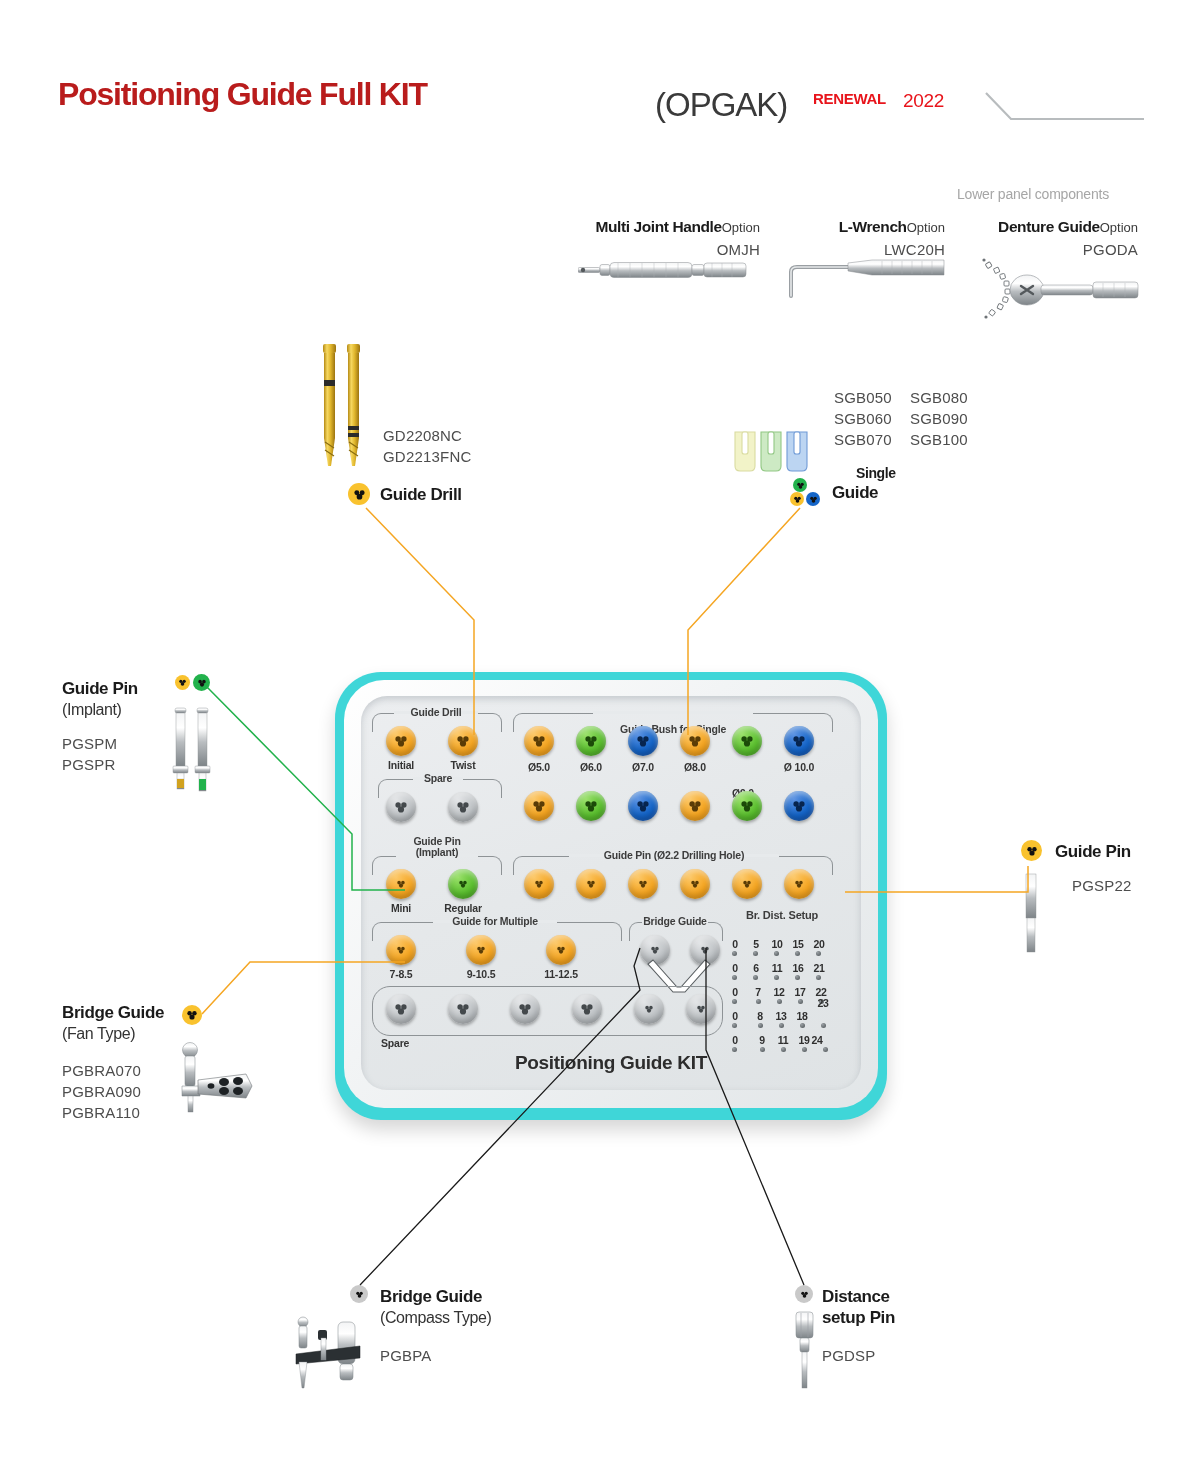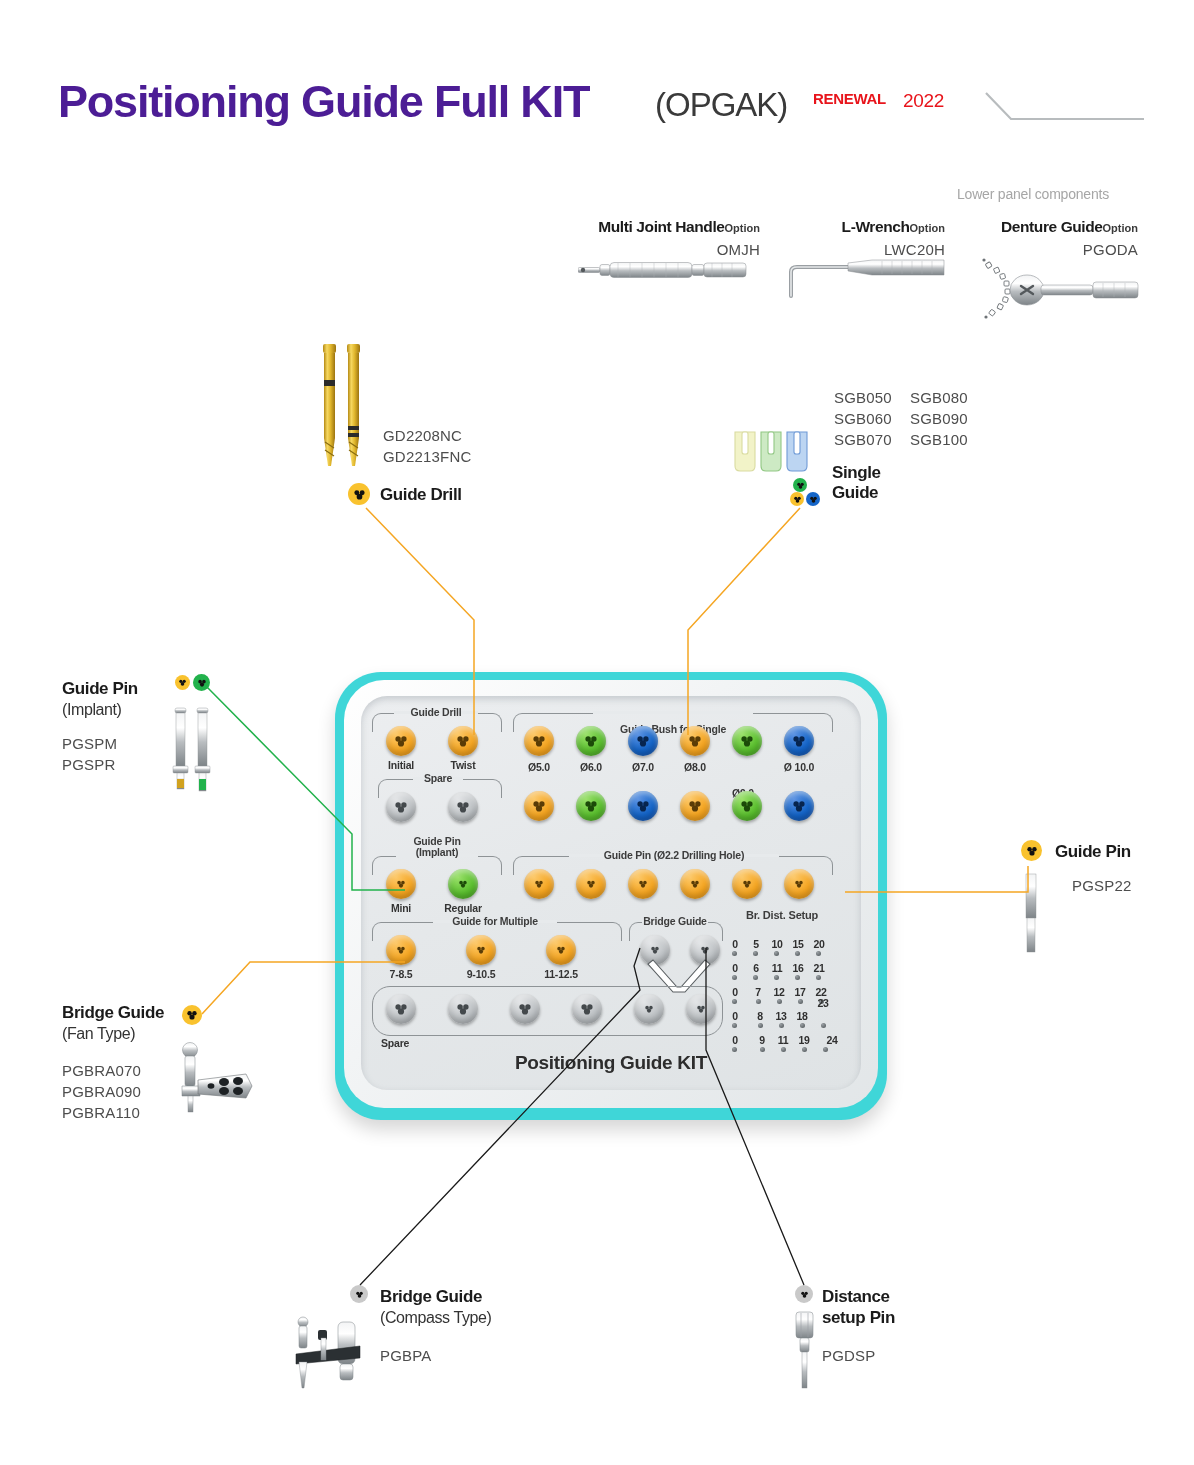--- a/index.html
+++ b/index.html
@@ -2,31 +2,31 @@
 <html><head>
 <meta charset="utf-8">
 <style>
   html,body{margin:0;padding:0;background:#ffffff;}
   body{width:1194px;height:1465px;position:relative;overflow:hidden;
        font-family:"Liberation Sans",sans-serif;color:#231f20;}
   .abs{position:absolute;}
 
   
   #header{left:0;top:0;width:1194px;height:150px;}
-  #title-main{left:58px;top:76px;font-size:45px;font-weight:bold;letter-spacing:-1.2px;color:#4c1d95;white-space:nowrap;}
+  #title-main{left:58px;top:76px;font-size:32px;font-weight:bold;letter-spacing:-1.2px;color:#b91c1c;white-space:nowrap;}
   #title-code{left:655px;top:86px;font-size:33px;color:#3a3a3a;letter-spacing:-1px;white-space:nowrap;}
   #title-renewal{left:813px;top:90px;font-size:15px;font-weight:bold;color:#e8141b;letter-spacing:-.3px;white-space:nowrap;}
   #title-year{left:903px;top:90px;font-size:19px;color:#e8141b;letter-spacing:-.3px;white-space:nowrap;}
   #header-rule{left:985px;top:92px;width:160px;height:32px;}
 
   
   .lbl-bold{font-weight:bold;font-size:15.5px;color:#1b1b1b;letter-spacing:-.4px;white-space:nowrap;}
   .lbl-sub{font-size:15.5px;color:#333;letter-spacing:-.4px;white-space:nowrap;}
   .lbl-code{font-size:15px;color:#4d4d4d;letter-spacing:.2px;white-space:nowrap;line-height:21px;}
-  .lbl-opt{font-size:11px;color:#3a3a3a;font-weight:bold;letter-spacing:0;}
+  .lbl-opt{font-size:13px;color:#3a3a3a;font-weight:normal;letter-spacing:0;}
   .lbl-gray{font-size:14px;color:#a6a6a6;letter-spacing:-.2px;white-space:nowrap;}
 
   
   .marker{border-radius:50%;display:flex;align-items:center;justify-content:center;}
   .marker svg{display:block;}
   .m-org{background:#f9c22e;}
   .m-grn{background:#22b24c;}
   .m-blu{background:#1565c8;}
   .m-gry{background:#c9c9c9;}
 
@@ -253,21 +253,21 @@
 <div class="abs marker m-blu" style="left:806px;top:492px;width:14px;height:14px;">
   <svg width="7" height="7" viewBox="0 0 12 12">
       <g fill="#111">
         <circle cx="3.1" cy="4" r="2.7"></circle>
         <circle cx="8.9" cy="4" r="2.7"></circle>
         <circle cx="6" cy="8.4" r="3.1"></circle>
       </g>
     </svg>
 </div>
 <div class="abs" style="left:832px;top:463px;line-height:20px;">
-  <div class="lbl-bold" style="font-size:17px;">Single</div>
+  <div class="lbl-bold" style="font-size:14px;margin-left:24px;">Single</div>
   <div class="lbl-bold" style="font-size:17px;">Guide</div>
 </div>
 
 <div class="abs" style="left:62px;top:678px;line-height:21px;">
   <div class="lbl-bold" style="font-size:17px;">Guide Pin</div>
   <div class="lbl-sub" style="font-size:16px;">(Implant)</div>
 </div>
 <div class="abs lbl-code" style="left:62px;top:733px;">
   <div>PGSPM</div>
   <div>PGSPR</div>
@@ -765,21 +765,21 @@
       <div class="brd-dot" style="left:3px;  top:85px;"></div>
       <div class="brd-dot" style="left:29px; top:85px;"></div>
       <div class="brd-dot" style="left:50px; top:85px;"></div>
       <div class="brd-dot" style="left:71px; top:85px;"></div>
       <div class="brd-dot" style="left:92px; top:85px;"></div>
 
       <div class="brd-num" style="left:0px;  top:96px; width:12px;">0</div>
       <div class="brd-num" style="left:27px; top:96px; width:12px;">9</div>
       <div class="brd-num" style="left:46px; top:96px; width:16px;">11</div>
       <div class="brd-num" style="left:67px; top:96px; width:16px;">19</div>
-      <div class="brd-num" style="left:95px; top:96px; width:16px;">24</div>
+      <div class="brd-num" style="left:80px; top:96px; width:16px;">24</div>
       <div class="brd-dot" style="left:3px;  top:109px;"></div>
       <div class="brd-dot" style="left:31px; top:109px;"></div>
       <div class="brd-dot" style="left:52px; top:109px;"></div>
       <div class="brd-dot" style="left:73px; top:109px;"></div>
       <div class="brd-dot" style="left:94px; top:109px;"></div>
     </div>
 
     <div class="pill" style="left:11px;top:290px;width:349px;height:48px;"></div>
     <div class="slot s-gry" style="left:25px;top:298px;">
         <svg width="12" height="12" viewBox="0 0 12 12">

